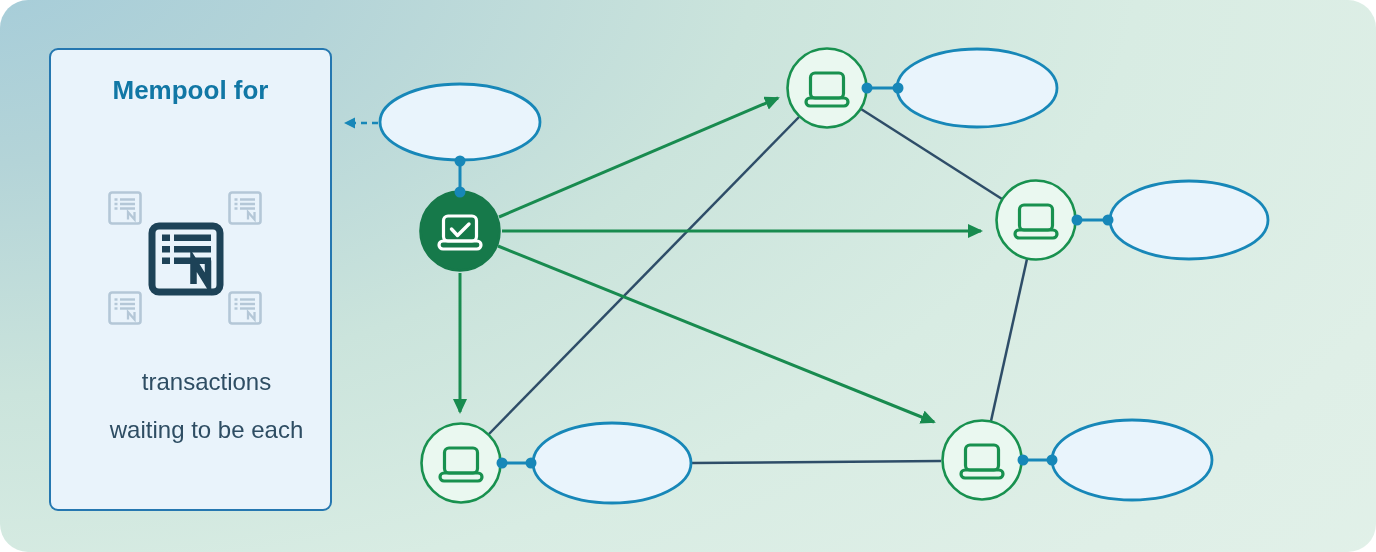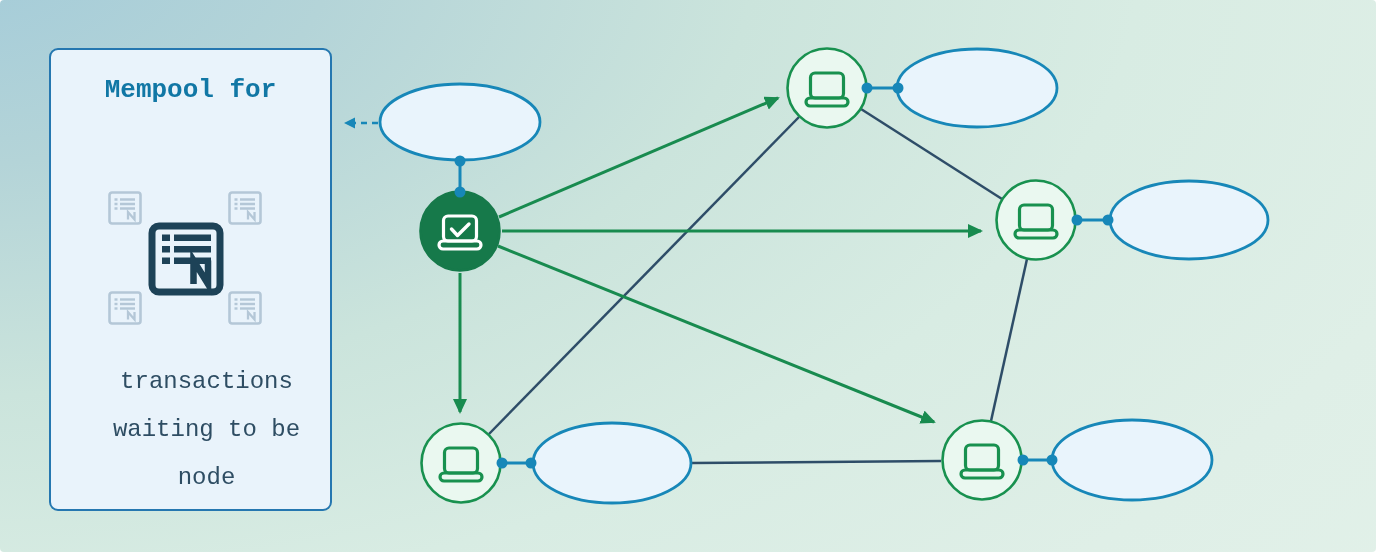--- a/index.html
+++ b/index.html
@@ -1,21 +1,21 @@
 <!DOCTYPE html>
 <html><head>
 <meta charset="utf-8">
 <style>
   html,body { margin:0; padding:0; background:#ffffff; }
   .canvas {
     position:relative;
     width:1376px; height:552px;
-    border-radius:4px;
+    border-radius:28px;
     overflow:hidden;
-    font-family:Liberation Mono, monospace;
+    font-family:Liberation Sans, sans-serif;
     background:radial-gradient(140% 190% at -4% -8%,
       #a3cbd9 0%, #b4d4d8 20%, #cbe4dc 42%, #d8ece3 62%, #dfefe7 82%, #e2f1e9 100%);
   }
   .mempool-panel {
     position:absolute; left:49px; top:48px;
     width:283px; height:463px;
     box-sizing:border-box;
     background:#e9f3fb;
     border:2px solid #2577b0;
     border-radius:9px;
@@ -45,21 +45,21 @@
 <body>
 
 <div class="canvas">
 
   <div class="mempool-panel">
     <div class="panel-title">
       <span class="tline">Mempool for</span>
     </div>
     <div class="panel-caption">
       <span class="tline">transactions</span>
-      <span class="tline">waiting to be node</span>
+      <span class="tline">waiting to be each</span>
     </div>
   </div>
 
   <svg class="diagram-svg" width="1376" height="552" viewBox="0 0 1376 552" xmlns="http://www.w3.org/2000/svg">
     <defs>
       <marker id="mGreen" markerUnits="userSpaceOnUse" markerWidth="18" markerHeight="16" refX="13" refY="7" orient="auto">
         <path d="M0,0 L15,7 L0,14 Z" fill="#188b4f"></path>
       </marker>
       <marker id="mBlue" markerUnits="userSpaceOnUse" markerWidth="14" markerHeight="13" refX="10" refY="5.5" orient="auto">
         <path d="M0,0 L11,5.5 L0,11 Z" fill="#1787b8"></path>

